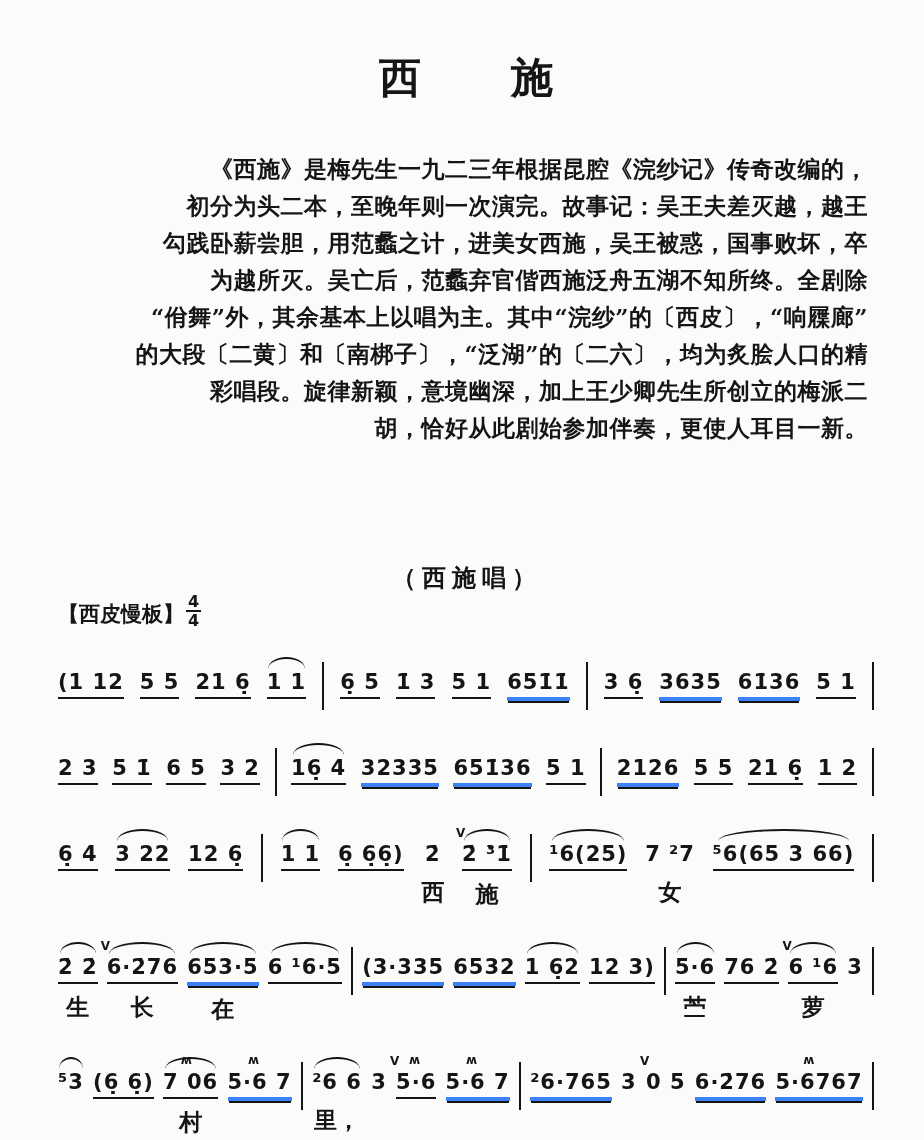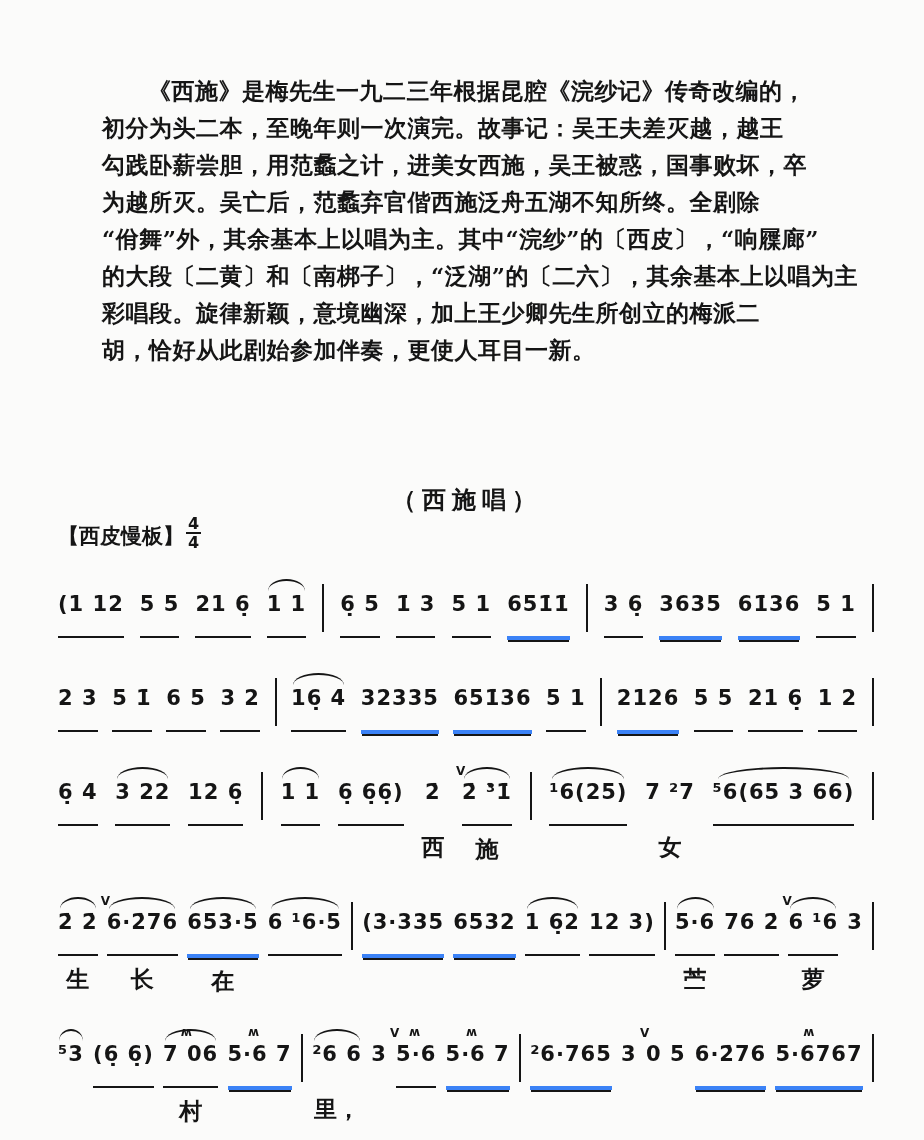--- a/index.html
+++ b/index.html
@@ -22,20 +22,21 @@
     white-space:pre;
   }
 
   .intro{
     margin:44px 0 0 44px;
     width:766px;
     font-size:23px;
     font-weight:bold;
     line-height:37px;
     letter-spacing:0.5px;
+    text-align:right;
   }
   .intro .line{white-space:nowrap;}
   .intro .line.indent{text-indent:2em;}
 
   .cue{
     text-align:center;
     font-size:24px;
     font-weight:bold;
     margin-top:116px;
     letter-spacing:6px;
@@ -64,21 +65,21 @@
   }
   .group{
     position:relative;
     display:flex;flex-direction:column;align-items:center;
     padding-top:16px;
   }
   .note{
     font-size:21px;font-weight:bold;
     white-space:pre;
     letter-spacing:1px;
-    padding-bottom:20px;
+    padding-bottom:3px;
     position:relative;
   }
   .u1{border-bottom:2px solid #151515;}
   .u2{border-bottom:4px solid #3b82f6;}
   .u2::after{
     content:"";position:absolute;left:1px;right:1px;bottom:-6px;height:2px;background:#151515;
   }
   .slur{
     position:absolute;top:3px;left:4%;right:4%;height:10px;
     border-top:2px solid #151515;
@@ -101,28 +102,29 @@
     font-size:23px;font-weight:bold;
     margin-top:8px;height:30px;line-height:30px;
     white-space:pre;
   }
 </style>
 </head>
 <body>
 
 <div class="page">
 
+  <div class="title">西　　施</div>
 
   <div class="intro">
     <div class="line indent">《西施》是梅先生一九二三年根据昆腔《浣纱记》传奇改编的，</div>
     <div class="line">初分为头二本，至晚年则一次演完。故事记：吴王夫差灭越，越王</div>
     <div class="line">勾践卧薪尝胆，用范蠡之计，进美女西施，吴王被惑，国事败坏，卒</div>
     <div class="line">为越所灭。吴亡后，范蠡弃官偕西施泛舟五湖不知所终。全剧除</div>
     <div class="line">“佾舞”外，其余基本上以唱为主。其中“浣纱”的〔西皮〕，“响屧廊”</div>
-    <div class="line">的大段〔二黄〕和〔南梆子〕，“泛湖”的〔二六〕，其余基本上以唱为主</div>
+    <div class="line">的大段〔二黄〕和〔南梆子〕，“泛湖”的〔二六〕，均为炙脍人口的精</div>
     <div class="line">彩唱段。旋律新颖，意境幽深，加上王少卿先生所创立的梅派二</div>
     <div class="line">胡，恰好从此剧始参加伴奏，更使人耳目一新。</div>
   </div>
 
   <div class="cue">（西施唱）</div>
 
   <div class="tempo-row">
     <span class="tempo-label">【西皮慢板】</span>
     <span class="frac">
       <span>4</span>

